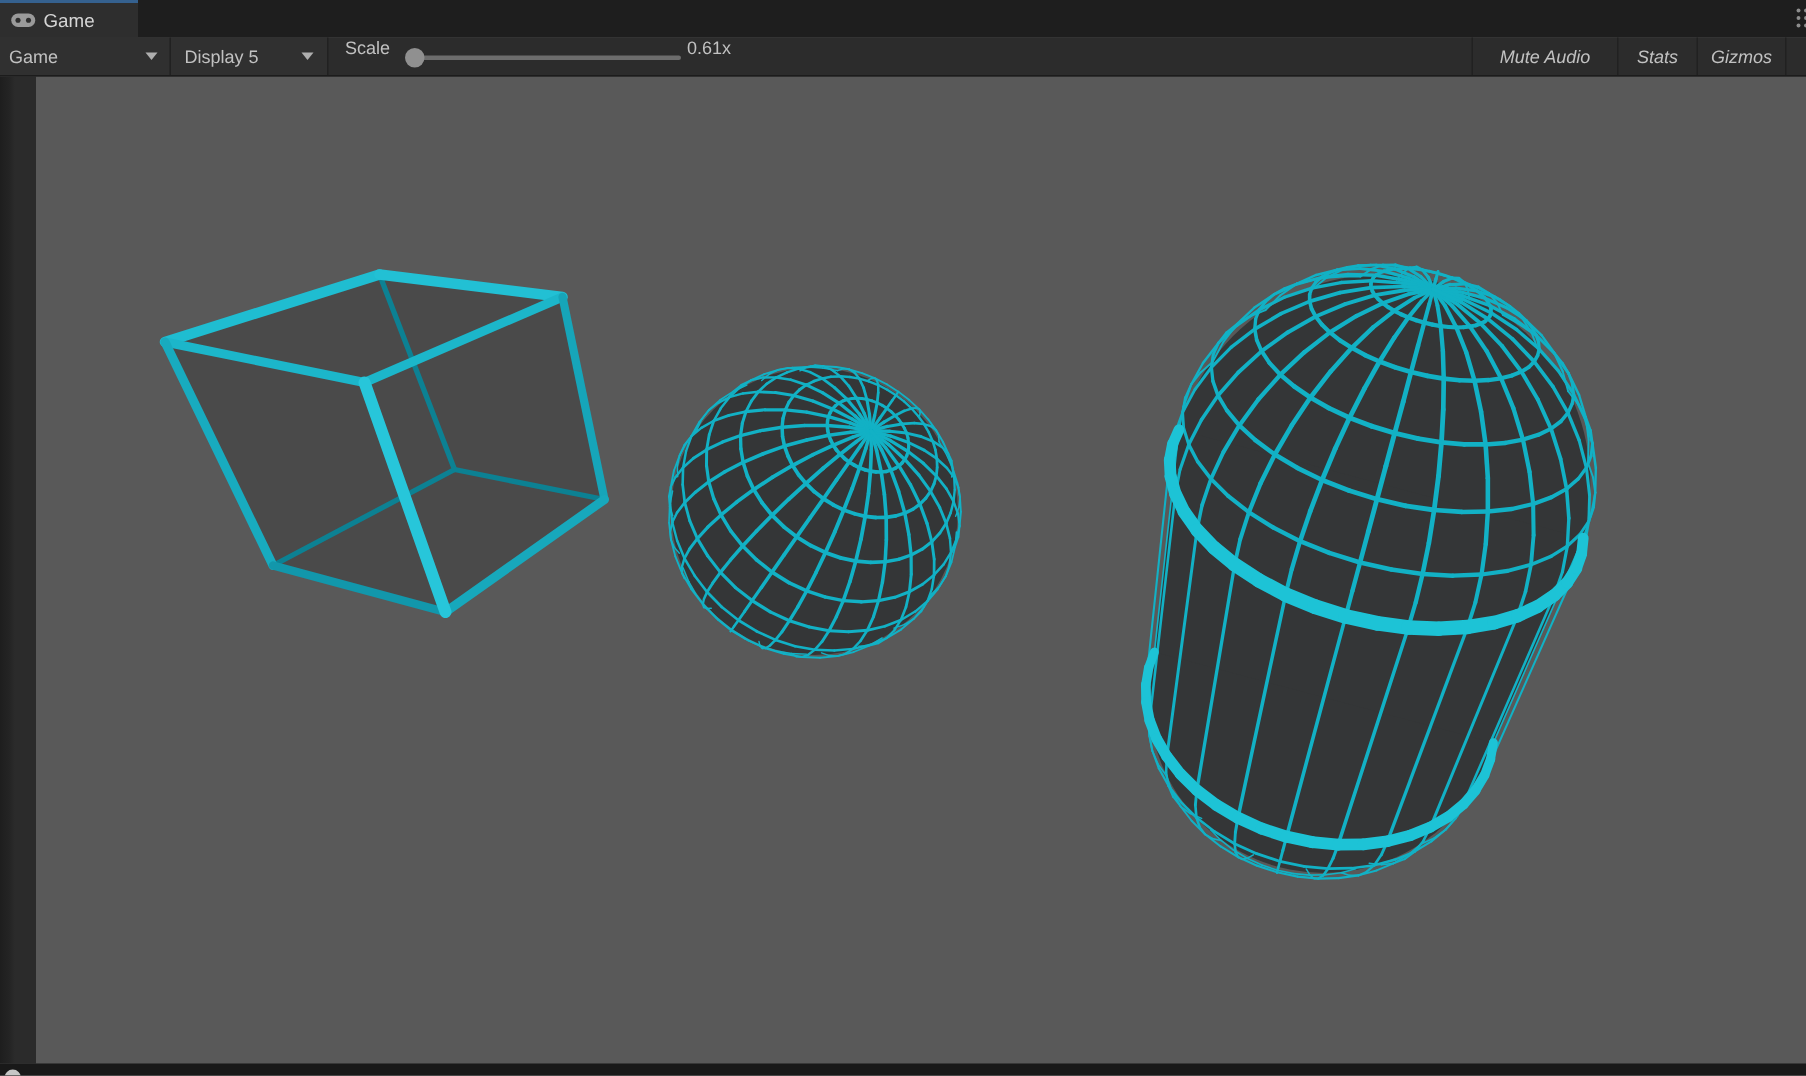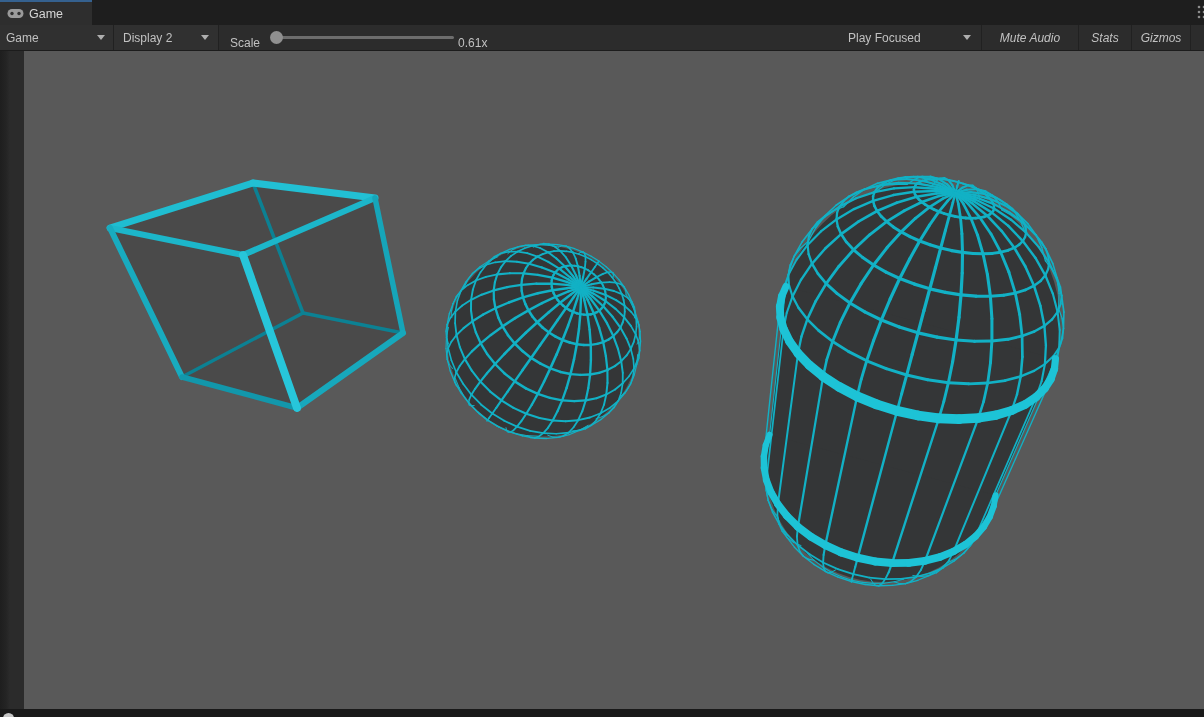--- a/index.html
+++ b/index.html
@@ -15,21 +15,21 @@
 
   
   .toolbar{position:absolute;top:25px;left:0;right:0;height:26px;background:#2c2c2c;z-index:5;
            display:flex;align-items:stretch;font-size:12px;color:#c1c1c1;
            border-bottom:1px solid #1c1c1c;box-sizing:border-box;}
   .dd{display:flex;align-items:center;justify-content:space-between;box-sizing:border-box;background:#303030;}
   .dd .lbl{white-space:nowrap;}
   .chev{width:0;height:0;border-left:4px solid transparent;border-right:4px solid transparent;
         border-top:5px solid #aeaeae;flex:none;}
   .sep{width:1px;background:#212121;flex:none;}
-  .scale-group{flex:1;display:flex;align-items:flex-end;padding-left:11px;min-width:0;}
+  .scale-group{flex:1;display:flex;align-items:flex-start;padding-left:11px;min-width:0;}
   .slider{position:relative;width:190px;height:26px;flex:none;margin-left:8px;}
   .slider-track{position:absolute;left:9px;right:4px;top:12px;height:2.5px;background:#6d6d6d;border-radius:2px;}
   .slider-knob{position:absolute;left:2px;top:6.5px;width:13px;height:13px;border-radius:50%;background:#909090;}
   .scale-value{margin-left:0;}
   .right-cluster{margin-left:auto;display:flex;align-items:stretch;}
   .tbtn{display:flex;align-items:center;justify-content:center;box-sizing:border-box;white-space:nowrap;font-style:italic;}
 
   
   .left-strip{position:absolute;left:0;top:51px;width:24px;bottom:8px;z-index:4;
               background:linear-gradient(90deg,#1e1e1e 0px,#242424 6px,#2b2b2b 10px,#2b2b2b 100%);}
@@ -60,39 +60,35 @@
   </svg>
 </div>
 
 <div class="toolbar">
   <div class="dd" style="width:113px;padding:0 8px 0 6px;">
     <span class="lbl">Game</span>
     <span class="chev"></span>
   </div>
   <div class="sep"></div>
   <div class="dd" style="width:104px;padding:0 9px 0 9px;">
-    <span class="lbl">Display 2</span>
+    <span class="lbl">Display 5</span>
     <span class="chev"></span>
   </div>
   <div class="sep"></div>
 
   <div class="scale-group">
     <span>Scale</span>
     <div class="slider">
       <div class="slider-track"></div>
       <div class="slider-knob"></div>
     </div>
     <span class="scale-value">0.61x</span>
   </div>
 
   <div class="right-cluster">
-    <div class="dd" style="width:142px;padding:0 10px 0 9px;background:#2c2c2c;">
-      <span class="lbl">Play Focused</span>
-      <span class="chev"></span>
-    </div>
     <div class="sep"></div>
     <div class="tbtn" style="width:96px;">
       <span>Mute Audio</span>
     </div>
     <div class="sep"></div>
     <div class="tbtn" style="width:52px;text-align:center;">
       <span>Stats</span>
     </div>
     <div class="sep"></div>
     <div class="tbtn" style="width:58px;">

